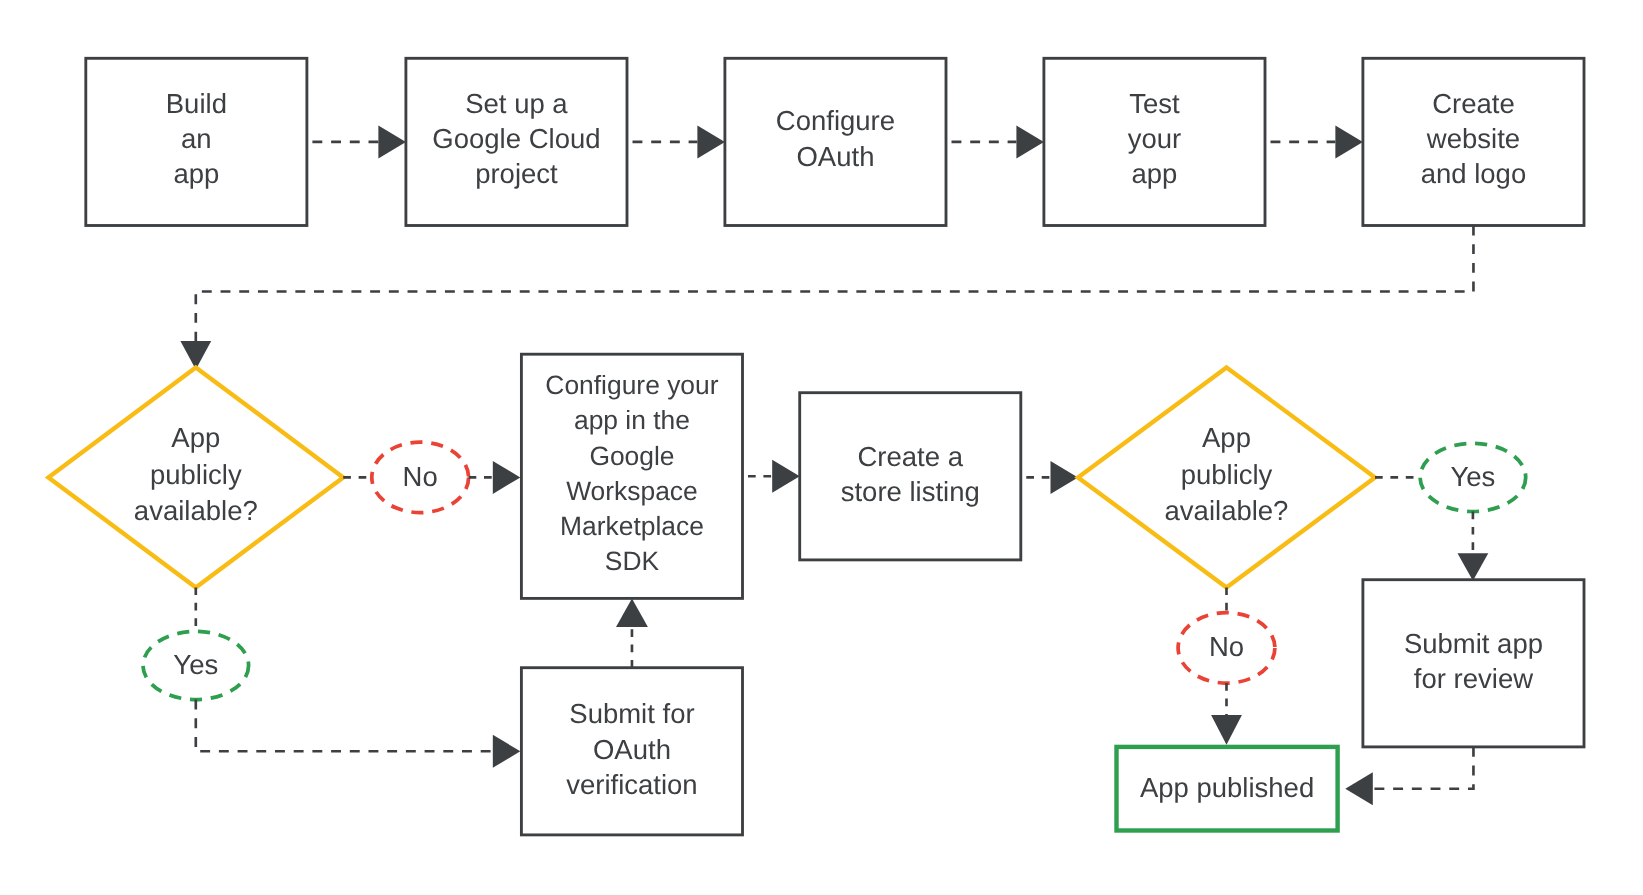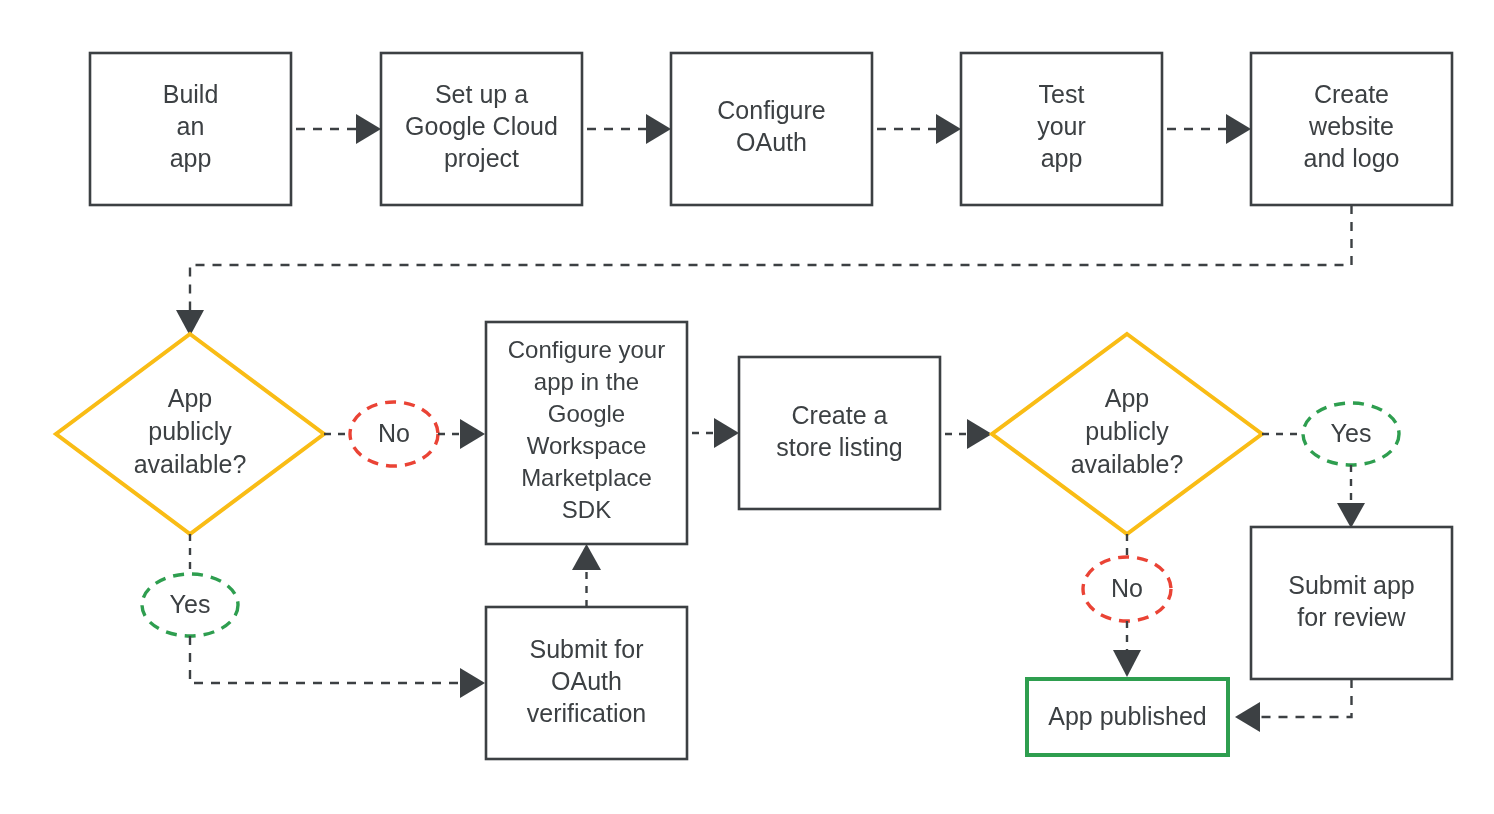--- a/index.html
+++ b/index.html
@@ -10,21 +10,20 @@
   body {
     width: 1494px;
     height: 814px;
     font-family: "Liberation Sans", "DejaVu Sans", sans-serif;
     overflow: hidden;
   }
   #flow-root {
     position: relative;
     width: 1350px;
     height: 814px;
-    margin-left: 12px;
   }
   svg#flow-svg {
     display: block;
     width: 1494px;
     height: 814px;
   }
   .node-rect {
     fill: #ffffff;
     stroke: #3C4043;
     stroke-width: 2.6;

